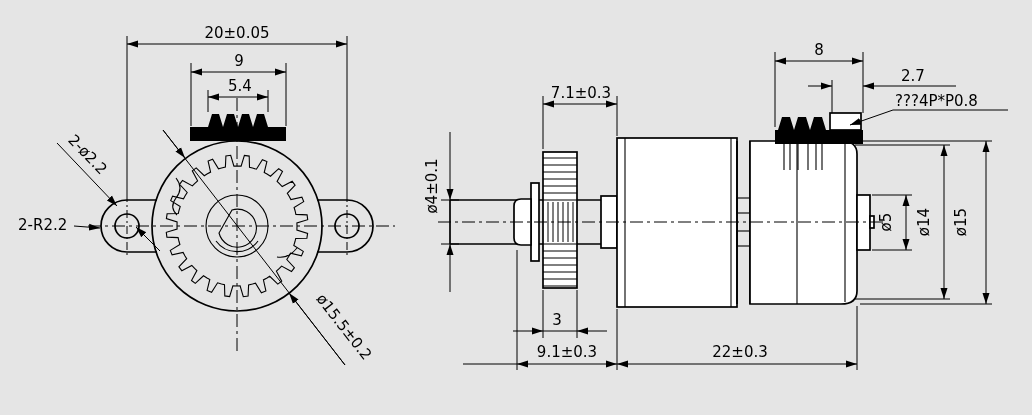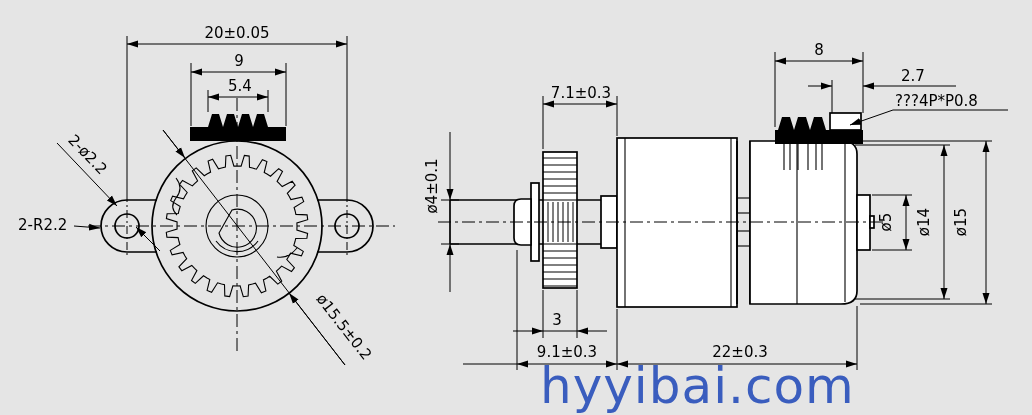--- a/index.html
+++ b/index.html
@@ -237,14 +237,13 @@
       <text x="567" y="357" text-anchor="middle">9.1±0.3</text>
     </g>
     <g>
       <line class="dim" x1="857" y1="306" x2="857" y2="370"></line>
       <line class="dim" x1="617" y1="364" x2="857" y2="364" marker-start="url(#ah)" marker-end="url(#ah)"></line>
       <text x="740" y="357" text-anchor="middle">22±0.3</text>
     </g>
   </g>
 </svg>
 
-<div id="watermark" style="color: rgb(58, 93, 190);">hyyibai.com</div>
 </div>
 
 </body></html>

